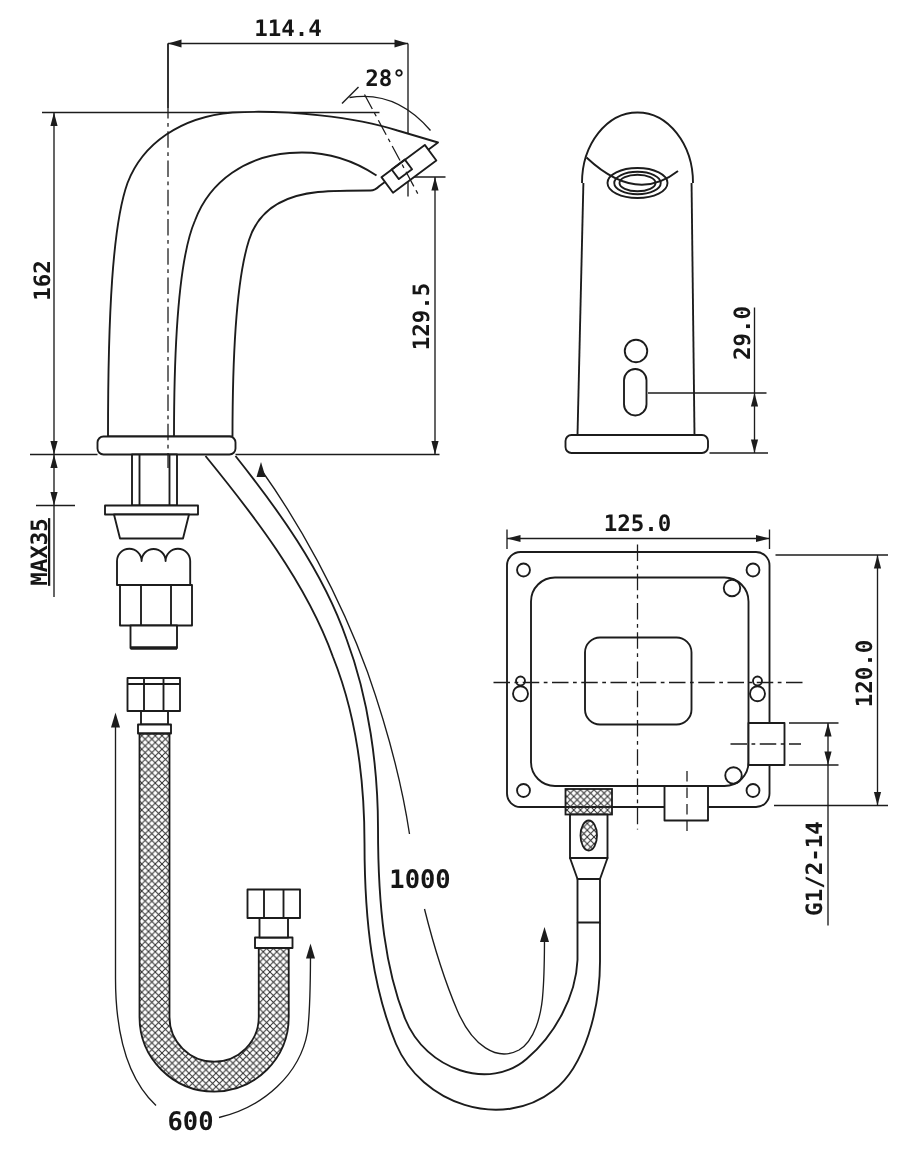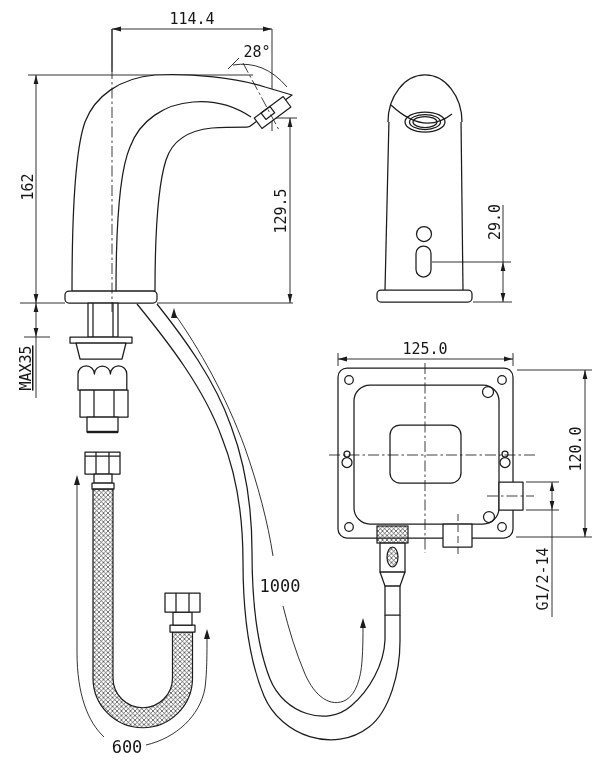--- a/index.html
+++ b/index.html
@@ -1,16 +1,16 @@
 <!DOCTYPE html>
 <html><head>
 <meta charset="utf-8">
 <style>
   html,body{margin:0;padding:0;background:#ffffff;}
-  .page{width:600px;height:776px;background:#fff;position:relative;overflow:hidden;}
+  .page{width:600px;height:776px;background:#fff;position:relative;overflow:hidden;font-weight:bold;}
   svg{display:block;}
   .obj{stroke:#1c1c1c;stroke-width:1.25;fill:none;stroke-linejoin:round;}
   .objf{stroke:#1c1c1c;stroke-width:1.25;fill:#ffffff;stroke-linejoin:round;}
   .thin{stroke:#1c1c1c;stroke-width:0.9;fill:none;}
   .cl{stroke:#1c1c1c;stroke-width:0.85;fill:none;stroke-dasharray:11 3 2.5 3;}
   .dash{stroke:#1c1c1c;stroke-width:0.85;fill:none;stroke-dasharray:7 4;}
   .ar{fill:#1c1c1c;stroke:none;}
   text{font-family:"DejaVu Sans Mono","Liberation Mono",monospace;fill:#161616;}
   .dim{font-size:15px;}
   .big{font-size:17px;}

